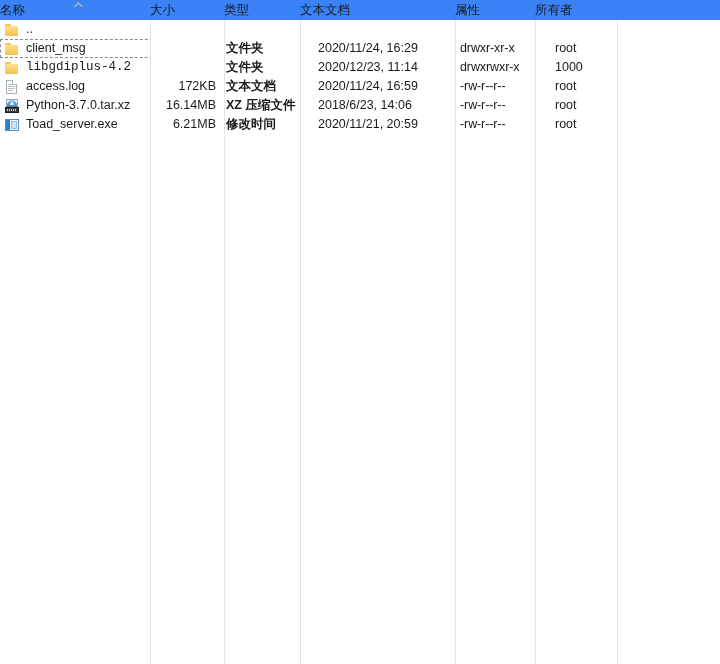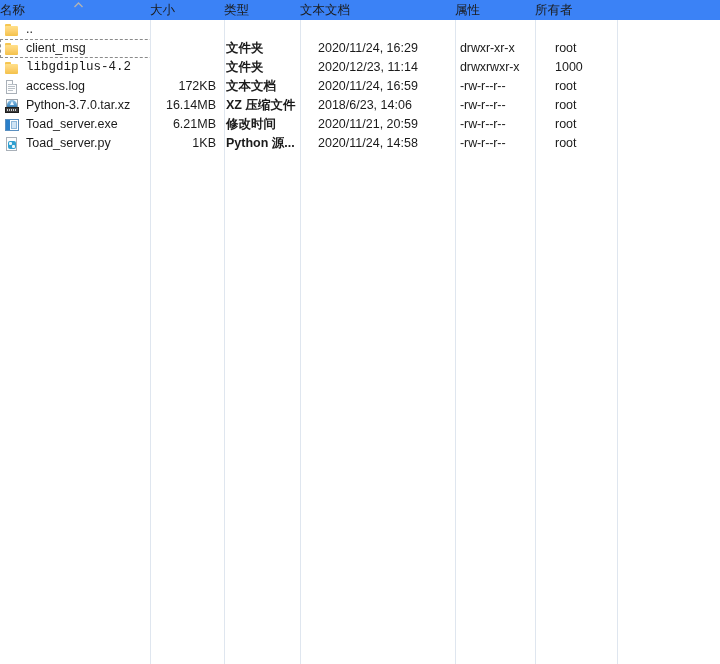--- a/index.html
+++ b/index.html
@@ -341,31 +341,14 @@
             <span class="label">Toad_server.exe</span>
           </div>
         </td>
         <td class="c-size">6.21MB</td>
         <td class="c-type">修改时间</td>
         <td class="c-time">2020/11/21, 20:59</td>
         <td class="c-attr">-rw-r--r--</td>
         <td class="c-owner">root</td>
         <td></td>
       </tr>
-      <tr>
-        <td class="c-name" style="position: relative;">
-          <div class="namecell">
-            <span class="ico ico-py">
-              <span class="pg"></span>
-              <span class="mk"></span>
-            </span>
-            <span class="label">Toad_server.py</span>
-          </div>
-        </td>
-        <td class="c-size">1KB</td>
-        <td class="c-type">Python 源...</td>
-        <td class="c-time">2020/11/24, 14:58</td>
-        <td class="c-attr">-rw-r--r--</td>
-        <td class="c-owner">root</td>
-        <td></td>
-      </tr>
     </tbody>
 </table>
 
 </body></html>

